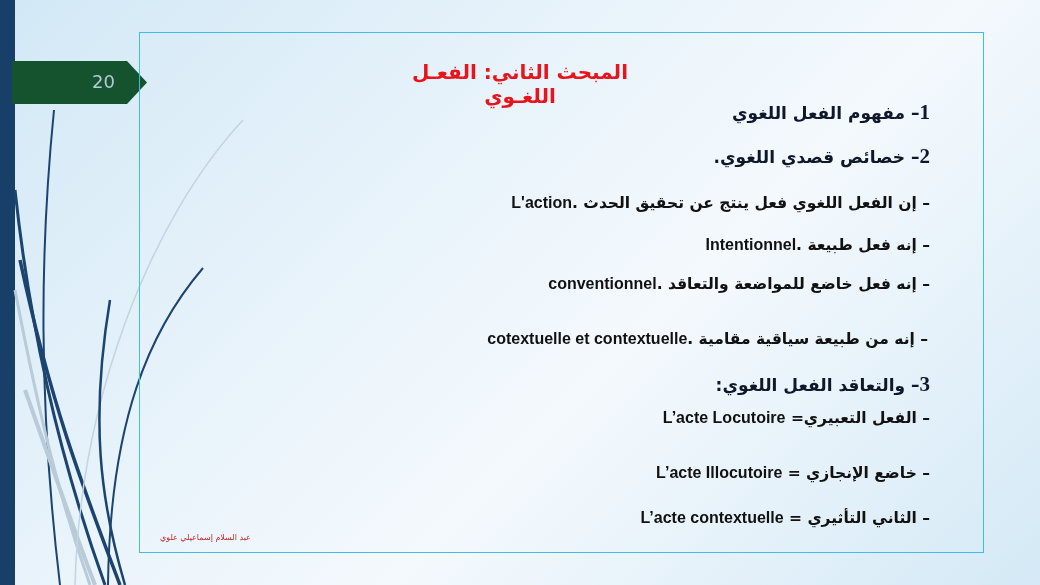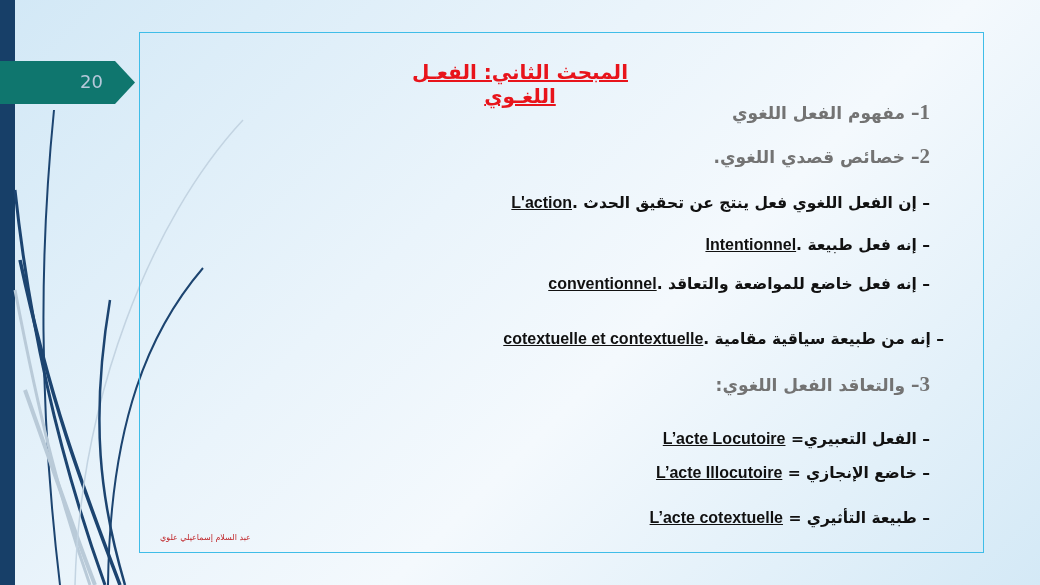--- a/index.html
+++ b/index.html
@@ -6,45 +6,44 @@
   body {
     width: 1040px; height: 585px; overflow: hidden; position: relative;
     background: linear-gradient(135deg, #d2e8f6 0%, #eaf4fb 40%, #f4f9fd 60%, #d4e9f6 100%);
     font-family: "Liberation Sans", sans-serif;
   }
   .left-bar {
     position: absolute; left: 0; top: 0; width: 15px; height: 585px; background: #173f68;
   }
   .deco { position: absolute; left: 0; top: 0; width: 320px; height: 585px; pointer-events: none; }
   .slide-num {
-    position: absolute; left: 0; top: 61px; width: 135px; height: 43px;
-    background: #0f766e;
+    position: absolute; left: 12px; top: 61px; width: 135px; height: 43px;
+    background: #14532d;
     clip-path: polygon(0 0, 115px 0, 135px 50%, 115px 100%, 0 100%);
   }
   .slide-num span {
     position: absolute; right: 32px; top: 10px; color: #b6c8da; font-size: 18px;
     font-family: "DejaVu Sans", sans-serif;
   }
   .content-box {
     position: absolute; left: 139px; top: 32px; width: 845px; height: 521px;
     border: 1.5px solid #3fbde8; box-sizing: border-box;
   }
   .title {
     position: absolute; top: 60px; left: 380px; width: 280px; text-align: center;
     direction: rtl; color: #e8141b; font-weight: bold; font-size: 20px;
     font-family: "DejaVu Sans", sans-serif;
-    text-decoration: underline;
   }
   .line {
     position: absolute; right: 110px; direction: rtl; font-weight: bold; white-space: nowrap;
     font-family: "DejaVu Sans", sans-serif;
   }
-  .heading { color: #737373; font-size: 17px; }
+  .heading { color: #0f172a; font-size: 17px; }
   .bullet { color: #111; font-size: 15.5px; }
-  .bullet .latin { font-family: "Liberation Sans", sans-serif; font-size: 16px; text-decoration: underline; }
+  .bullet .latin { font-family: "Liberation Sans", sans-serif; font-size: 16px; }
   .num { font-family: "Liberation Serif", serif; font-size: 21px; }
   .signature {
     position: absolute; left: 160px; top: 533px; color: #c0282c; font-size: 8px;
     direction: rtl; font-family: "DejaVu Serif", serif; 
   }
 </style>
 </head>
 <body>
 
 <div class="left-bar"></div>
@@ -77,31 +76,31 @@
 
 <div class="line bullet" style="top:194px">
   <span>– إن الفعل اللغوي فعل ينتج عن تحقيق الحدث .</span><span class="latin">L'action</span>
 </div>
 <div class="line bullet" style="top:236px">
   <span>– إنه فعل طبيعة .</span><span class="latin">Intentionnel</span>
 </div>
 <div class="line bullet" style="top:275px">
   <span>– إنه فعل خاضع للمواضعة والتعاقد .</span><span class="latin">conventionnel</span>
 </div>
-<div class="line bullet" style="top:330px; right:96px">
+<div class="line bullet" style="top:330px; right:112px">
   <span>– إنه من طبيعة سياقية مقامية .</span><span class="latin">cotextuelle et contextuelle</span>
 </div>
 
 <div class="line heading" style="top:372px">
   <span class="num">3</span><span>– والتعاقد الفعل اللغوي:</span>
 </div>
 
-<div class="line bullet" style="top:430px">
+<div class="line bullet" style="top:409px">
   <span>– الفعل التعبيري= </span><span class="latin">L’acte Locutoire</span>
 </div>
 <div class="line bullet" style="top:464px">
   <span>– خاضع الإنجازي = </span><span class="latin">L’acte Illocutoire</span>
 </div>
 <div class="line bullet" style="top:509px">
-  <span>– طبيعة التأثيري = </span><span class="latin">L’acte cotextuelle</span>
+  <span>– الثاني التأثيري = </span><span class="latin">L’acte contextuelle</span>
 </div>
 
 <div class="signature">عبد السلام إسماعيلي علوي</div>
 
 </body></html>

